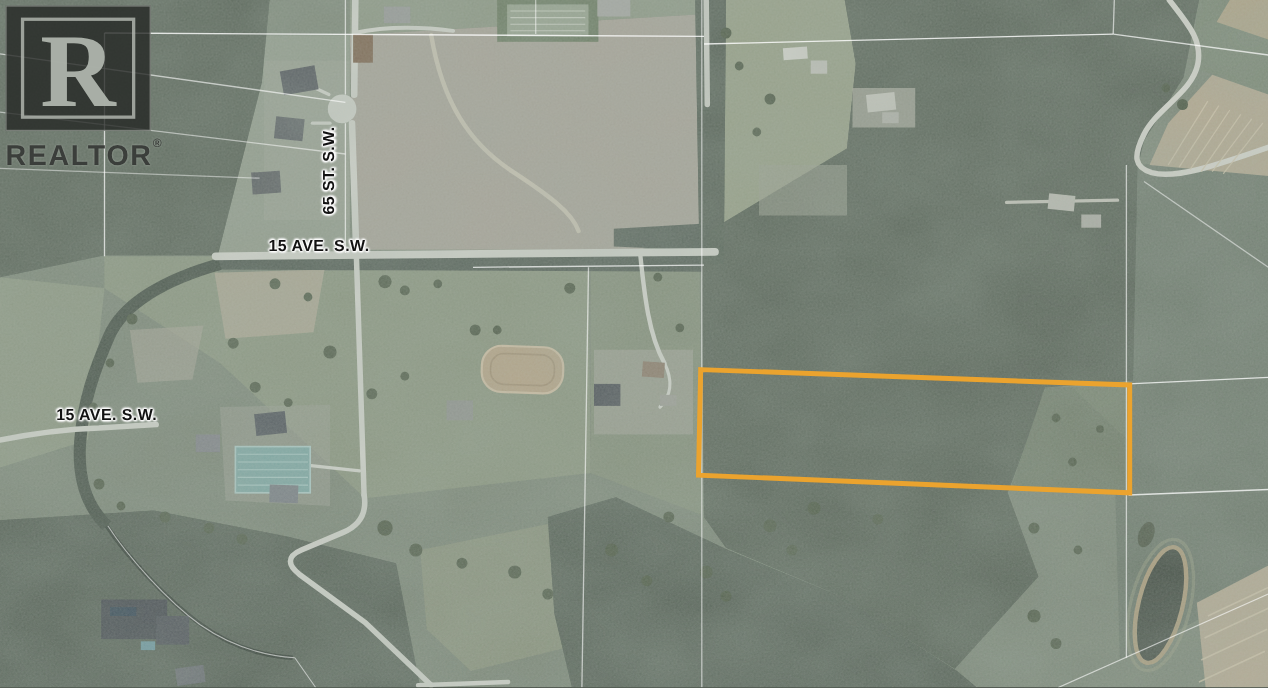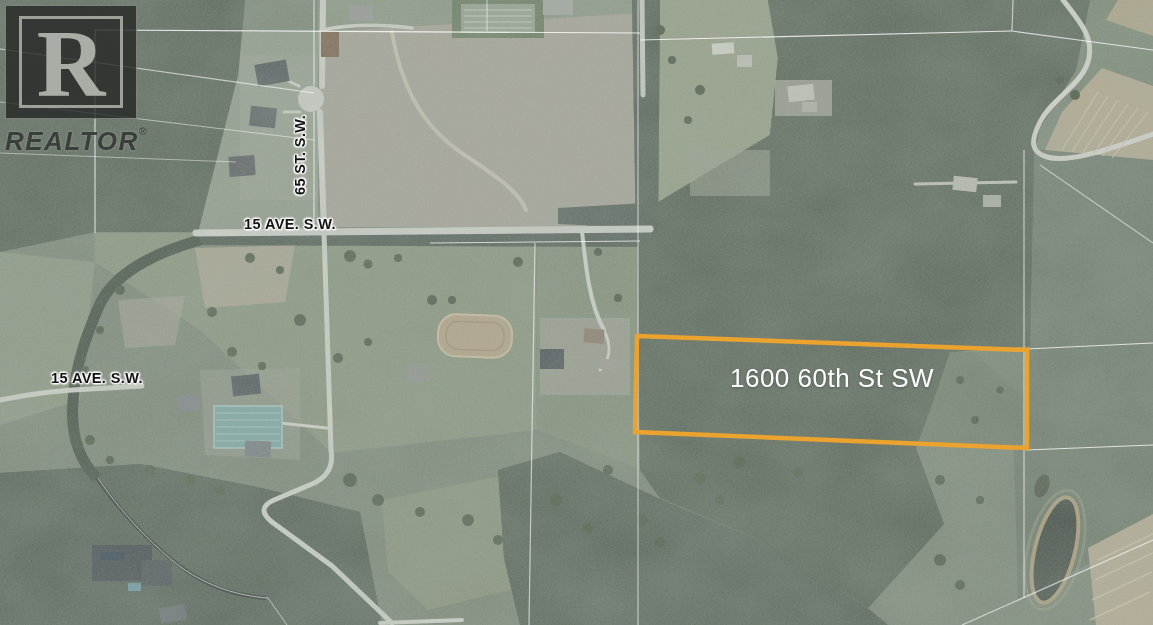--- a/index.html
+++ b/index.html
@@ -29,21 +29,21 @@
   .wm-frame{
     position:absolute;left:13px;top:10px;right:13px;bottom:10px;
     border:3px solid rgba(182,188,180,.8);display:flex;align-items:center;justify-content:center;
   }
   .wm-r{
     font-family:"Liberation Serif",serif;font-weight:bold;font-size:95px;line-height:86px;
     color:rgba(178,184,176,.92);transform:translateY(2px);
   }
   .wm-text{
     margin-top:7px;font-weight:bold;font-size:26px;letter-spacing:1.5px;
-    color:rgba(42,45,42,.85);text-shadow:0 0 2px rgba(235,238,232,.4);white-space:nowrap;font-style:italic;
+    color:rgba(42,45,42,.85);text-shadow:0 0 2px rgba(235,238,232,.4);white-space:nowrap;
   }
   .wm-text sup{font-size:11px;vertical-align:top;line-height:10px;}
 </style>
 </head>
 <body>
 
 <div id="stage">
 
   <svg class="basemap" width="1153" height="625" viewBox="0 0 1153 625" aria-hidden="true">
     <defs>
@@ -290,21 +290,20 @@
 
     <path d="M637,336 L1027,350 L1027,448 L635,432 Z" fill="none" stroke="#EBA32E" stroke-width="4.5" stroke-linejoin="miter"></path>
   </svg>
 
   <div class="street-label vertical overlay" style="left:254px;top:147px;width:92px;">65 ST. S.W.</div>
 
   <div class="street-label overlay" style="left:242px;top:216px;width:96px;">15 AVE. S.W.</div>
 
   <div class="street-label overlay" style="left:49px;top:370px;width:96px;">15 AVE. S.W.</div>
 
-  <div class="property-label overlay">1600 60th St SW</div>
 
   <div class="watermark overlay">
     <div class="wm-box">
       <div class="wm-frame">
         <span class="wm-r">R</span>
       </div>
     </div>
     <div class="wm-text"><span>REALTOR</span><sup>®</sup></div>
   </div>
 

